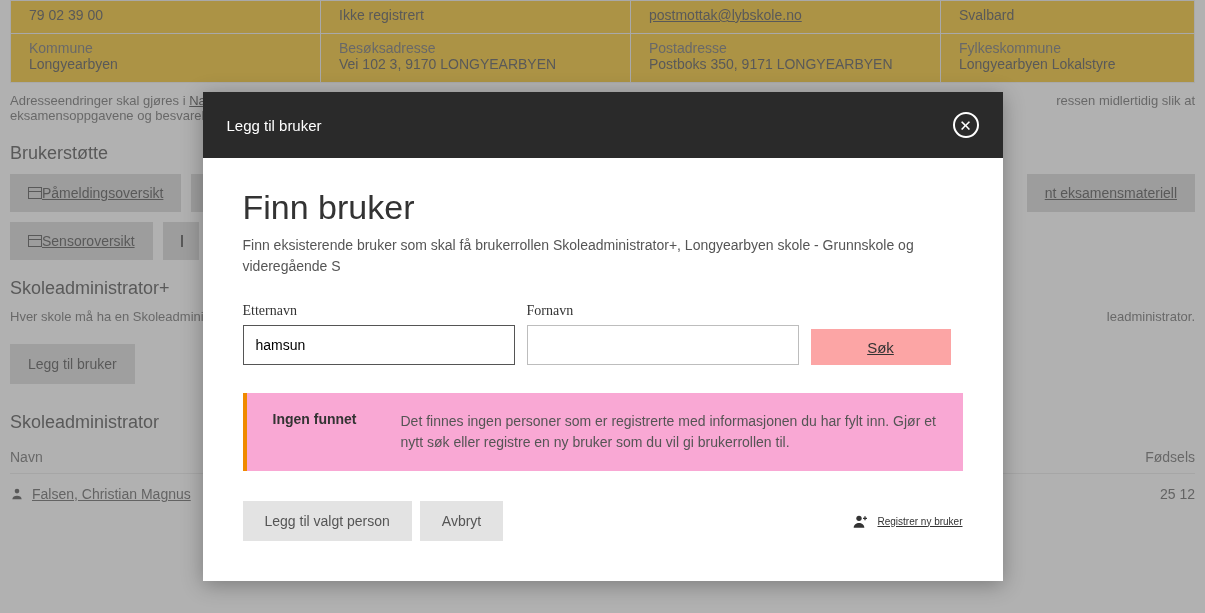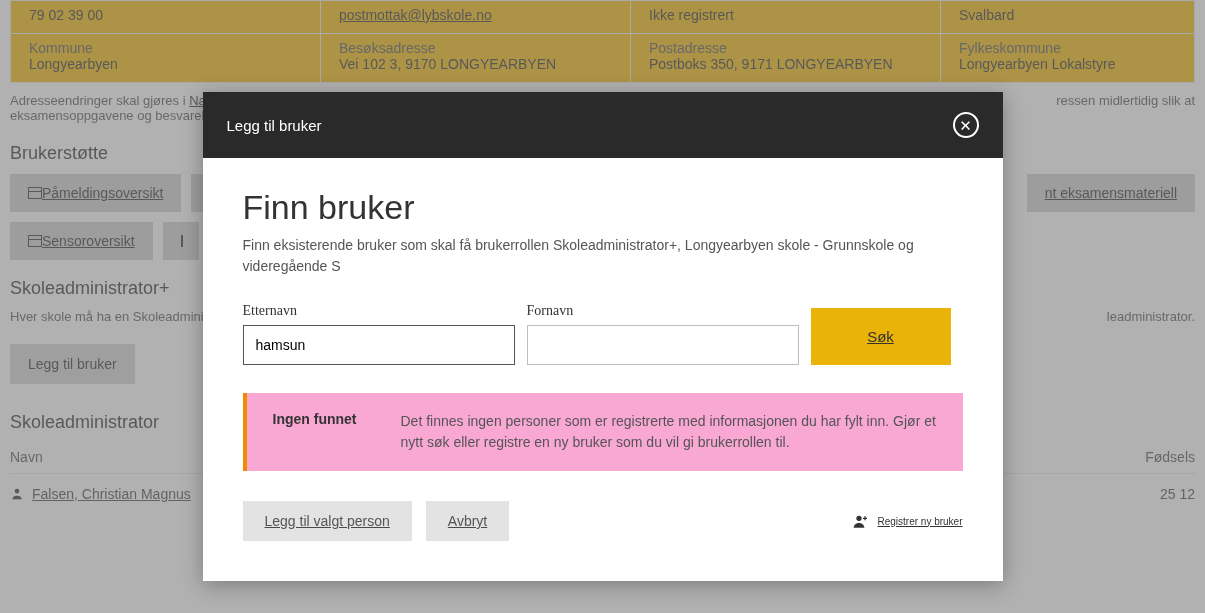--- a/index.html
+++ b/index.html
@@ -113,43 +113,43 @@
   .field label { font-size: 14px; color: #333; margin-bottom: 6px; font-family: Liberation Serif, serif; }
   .field input {
     border: 1px solid #bdbdbd;
     padding: 10px 12px;
     font-size: 14px;
     width: 272px;
     height: 40px;
     outline: none;
   }
   .search-btn {
-    background: #eab308;
+    background: #fca5a5;
     border: none;
     width: 140px;
-    height: 57px;
+    height: 36px;
     font-size: 15px;
     cursor: pointer;
     color: #333;
     text-decoration: underline;
   }
 
   .alert {
     border-left: 4px solid #f08a00;
     background: #f9a8d4;
     padding: 18px 20px 18px 26px;
     display: flex;
     gap: 28px;
     margin-bottom: 30px;
   }
   .alert .alert-title { font-weight: 600; color: #333; flex: 0 0 100px; }
   .alert .alert-msg { color: #555; line-height: 1.5; }
 
   .modal-footer { display: flex; align-items: center; }
-  .modal-footer .left { display: flex; gap: 14px; text-decoration: underline; }
+  .modal-footer .left { display: flex; gap: 8px; }
   .modal-footer .spacer { flex: 1; }
   .footer-btn {
     background: #e3e3e3;
     padding: 12px 22px;
     font-size: 14px;
     color: #555;
     border: none;
     cursor: pointer;
   }
   .register-link {
@@ -162,22 +162,22 @@
     cursor: pointer;
   }
   .person-plus-icon svg { display:block; }
 </style>
 </head>
 <body>
 
 <div class="bg-page">
   <div class="info-grid">
     <div class="info-cell"><span class="info-value">79 02 39 00</span></div>
+    <div class="info-cell"><span class="info-value">Ikke registrert</span></div>
     <div class="info-cell"><a class="info-link">postmottak@lybskole.no</a></div>
-    <div class="info-cell"><span class="info-value">Ikke registrert</span></div>
     <div class="info-cell" style="border-right:none;"><span class="info-value">Svalbard</span></div>
 
     <div class="info-cell info-row-sep">
       <div class="info-label">Kommune</div>
       <div class="info-value">Longyearbyen</div>
     </div>
     <div class="info-cell info-row-sep">
       <div class="info-label">Besøksadresse</div>
       <div class="info-value">Vei 102 3, 9170 LONGYEARBYEN</div>
     </div>

